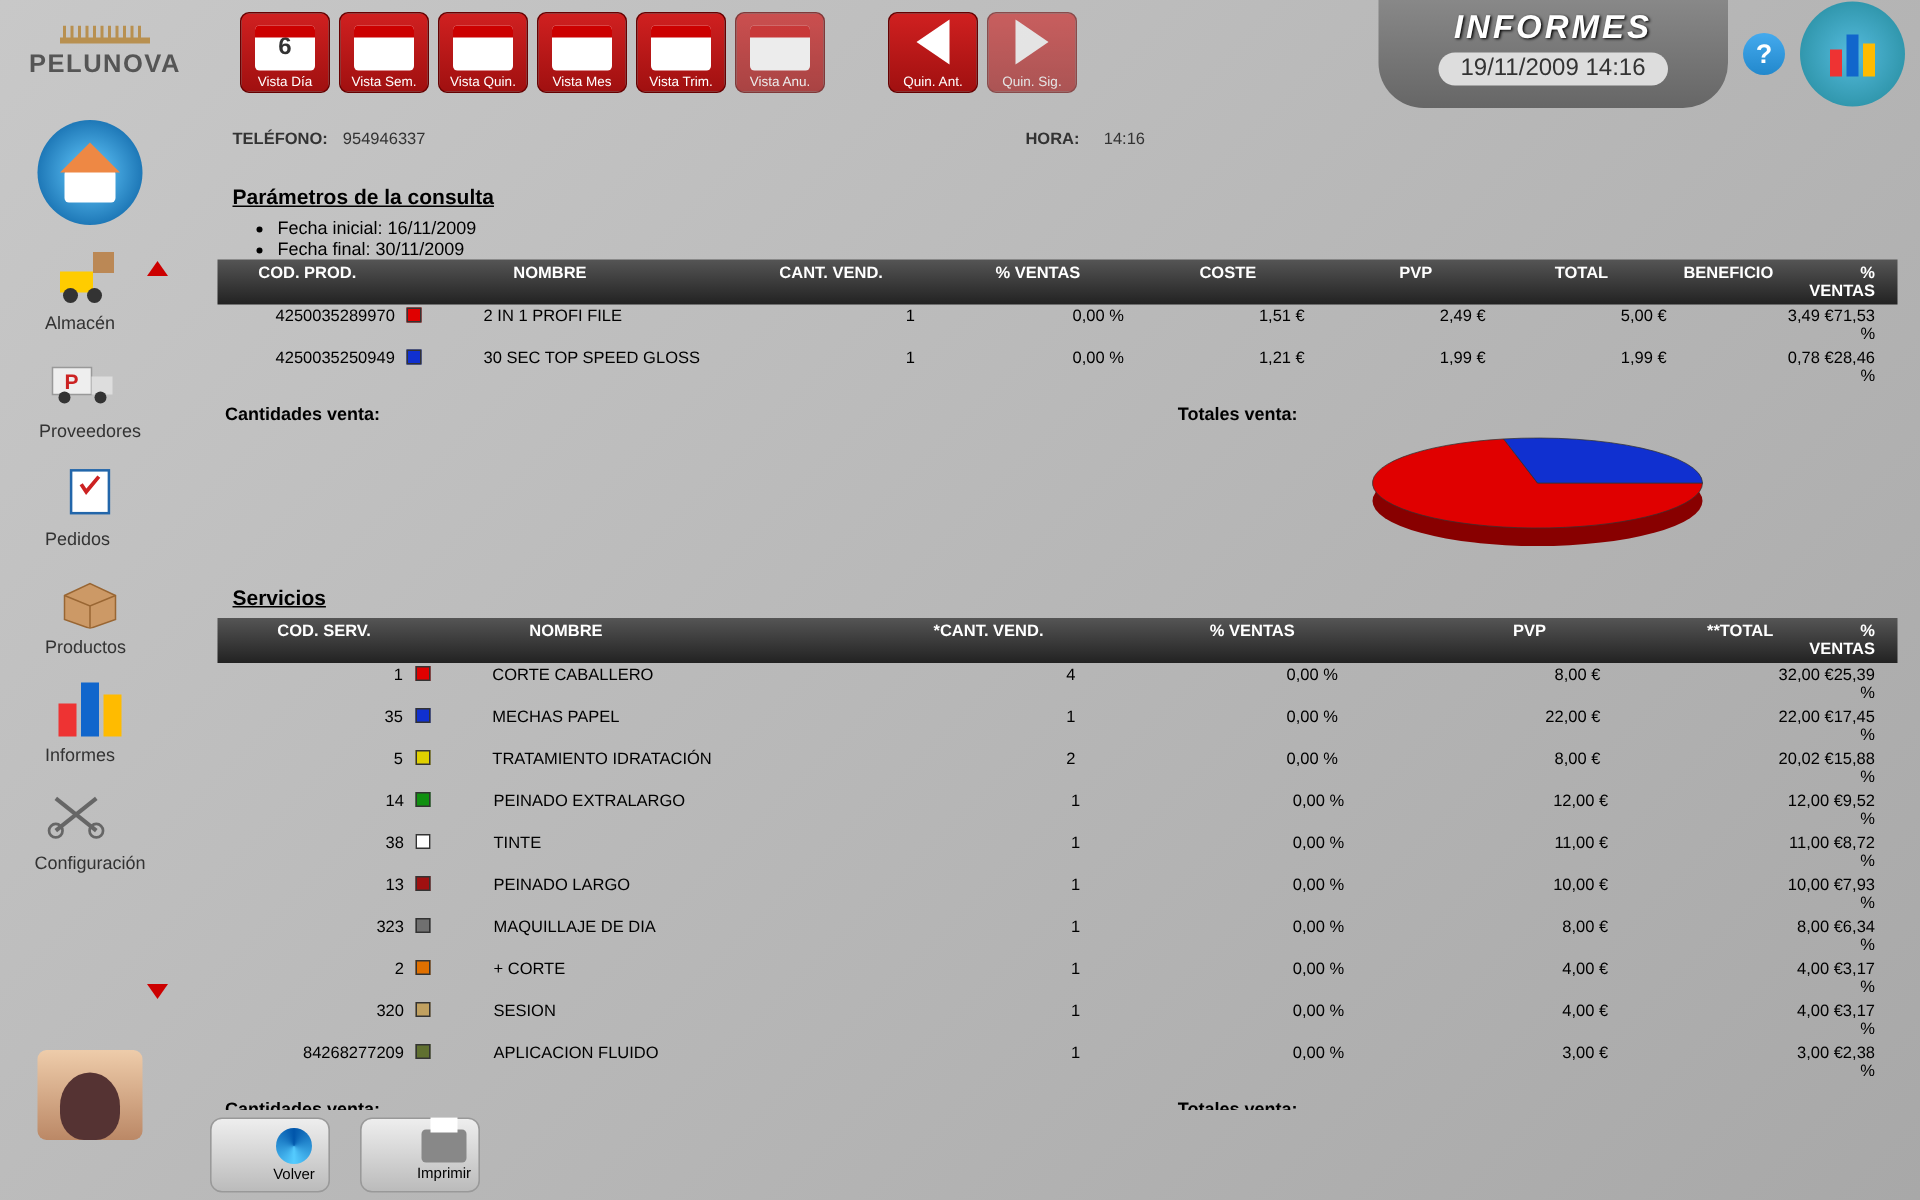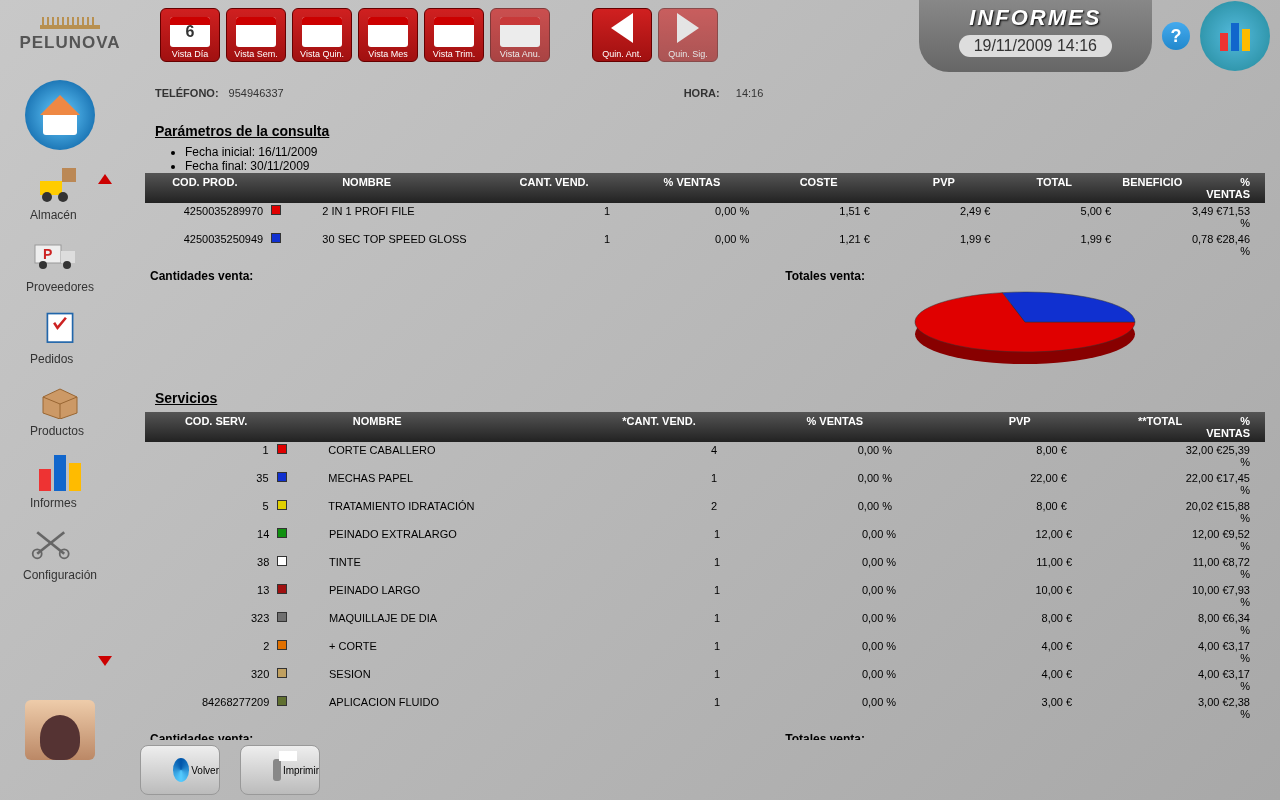--- a/index.html
+++ b/index.html
@@ -46,21 +46,21 @@
 .c6 { width: 130px; text-align: right; }
 .c7 { width: 130px; text-align: right; }
 .c8 { width: 120px; text-align: right; }
 .c9 { flex: 1; text-align: right; padding-right: 10px; }
 .swatch { display: inline-block; width: 10px; height: 10px; border: 1px solid #333; }
 .subtotal-row { display: flex; justify-content: space-between; font-size: 12px; font-weight: bold; padding: 10px 20px 5px 5px; }
 .pie-holder { display: flex; justify-content: flex-end; padding-right: 120px; margin-bottom: 15px; }
 .pie { position: relative; width: 240px; height: 80px; }
 .pie svg { width: 100%; height: 100%; }
 .bottom-bar { position: absolute; left: 140px; bottom: 5px; display: flex; gap: 20px; }
-.bot-btn { width: 80px; height: 50px; background: linear-gradient(#eee, #bbb); border: 1px solid #999; border-radius: 8px; display: flex; flex-direction: row; align-items: center; justify-content: center; cursor: pointer; font-size: 10px; gap: 2px; padding-left: 32px; }
+.bot-btn { width: 80px; height: 50px; background: linear-gradient(#eee, #bbb); border: 1px solid #999; border-radius: 8px; display: flex; flex-direction: column; align-items: center; justify-content: center; cursor: pointer; font-size: 10px; gap: 2px; padding-left: 32px; }
 .house-icon { width: 50px; height: 40px; position: relative; }
 .house-icon::before { content: ""; position: absolute; bottom: 0; left: 8px; width: 34px; height: 22px; background: #fff; border-radius: 3px; }
 .house-icon::after { content: ""; position: absolute; top: 0; left: 5px; width: 0; height: 0; border-bottom: 20px solid #e84; border-left: 20px solid transparent; border-right: 20px solid transparent; }
 .home-circle { width: 70px; height: 70px; border-radius: 50%; background: radial-gradient(#6cf, #059); display: flex; align-items: center; justify-content: center; }
 .bars-icon { display: flex; align-items: flex-end; gap: 3px; height: 30px; }
 .bars-icon div { width: 8px; }
 .printer-icon { width: 30px; height: 22px; background: #888; border-radius: 3px; position: relative; }
 .printer-icon::before { content: ""; position: absolute; top: -8px; left: 6px; width: 18px; height: 10px; background: #fff; }
 .swoosh { width: 24px; height: 24px; border-radius: 50%; background: conic-gradient(#05a, #5cf, #05a); }
 </style>

